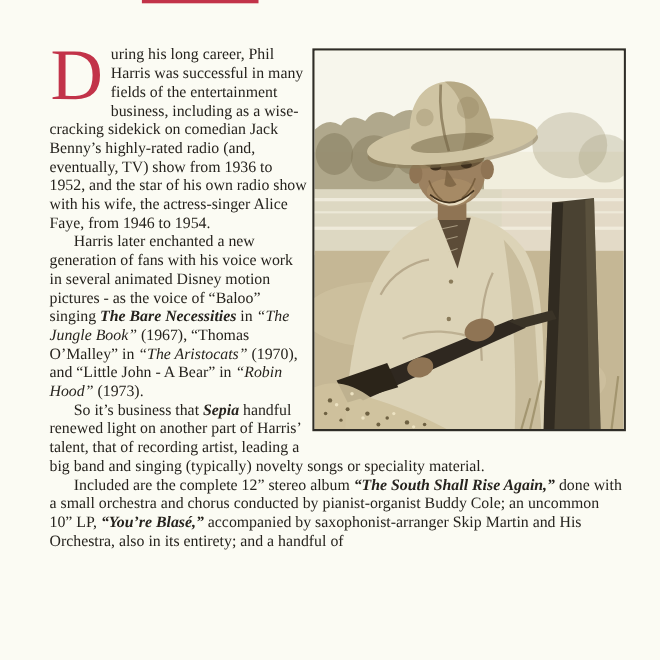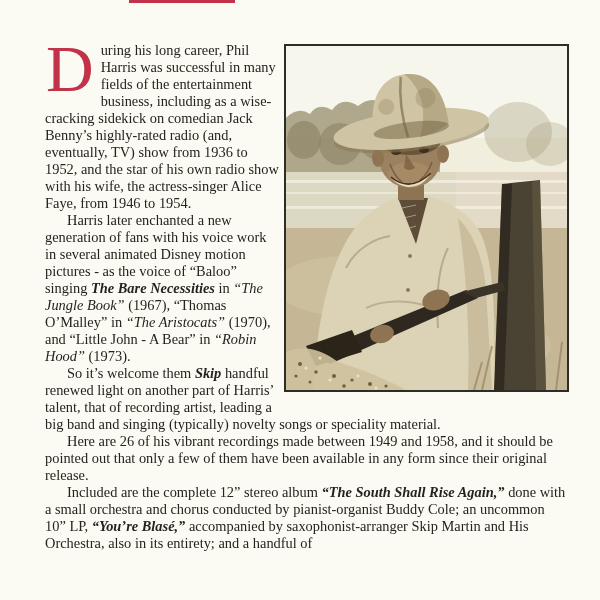--- a/index.html
+++ b/index.html
@@ -148,19 +148,18 @@
               <path d="M188,344 L196,316"></path>
               <path d="M270,344 L276,296"></path>
           </g>
         </g>
       </svg>
     </figure>
 
     <div class="article">
         <p class="para"><span class="dropcap">D</span><span>uring his long career, Phil Harris was successful in many fields of the entertainment business, including as a wise-cracking sidekick on comedian Jack Benny’s highly-rated radio (and, eventually, TV) show from 1936 to 1952, and the star of his own radio show with his wife, the actress-singer Alice Faye, from 1946 to 1954.</span></p>
         <p class="para indent"><span>Harris later enchanted a new generation of fans with his voice work in several animated Disney motion pictures - as the voice of “Baloo” singing </span><span class="seg-bi">The Bare Necessities</span><span> in </span><span class="seg-i">“The Jungle Book”</span><span> (1967), “Thomas O’Malley” in </span><span class="seg-i">“The Aristocats”</span><span> (1970), and “Little John - A Bear” in </span><span class="seg-i">“Robin Hood”</span><span> (1973).</span></p>
-        <p class="para indent"><span>So it’s welcome them </span><span class="seg-bi">Skip</span><span> handful renewed light on another part of Harris’ talent, that of recording artist, leading a big band and singing (typically) novelty songs or speciality material.</span></p>
-        <p class="para indent"><span>Here are 26 of his vibrant recordings made between 1949 and 1958, and it should be pointed out that only a few of them have been available in any form since their original release.</span></p>
+        <p class="para indent"><span>So it’s business that </span><span class="seg-bi">Sepia</span><span> handful renewed light on another part of Harris’ talent, that of recording artist, leading a big band and singing (typically) novelty songs or speciality material.</span></p>
         <p class="para indent"><span>Included are the complete 12” stereo album </span><span class="seg-bi">“The South Shall Rise Again,”</span><span> done with a small orchestra and chorus conducted by pianist-organist Buddy Cole; an uncommon 10” LP, </span><span class="seg-bi">“You’re Blasé,”</span><span> accompanied by saxophonist-arranger Skip Martin and His Orchestra, also in its entirety; and a handful of</span></p>
       </div>
 
   </div>
 </div>
 
 </body></html>

